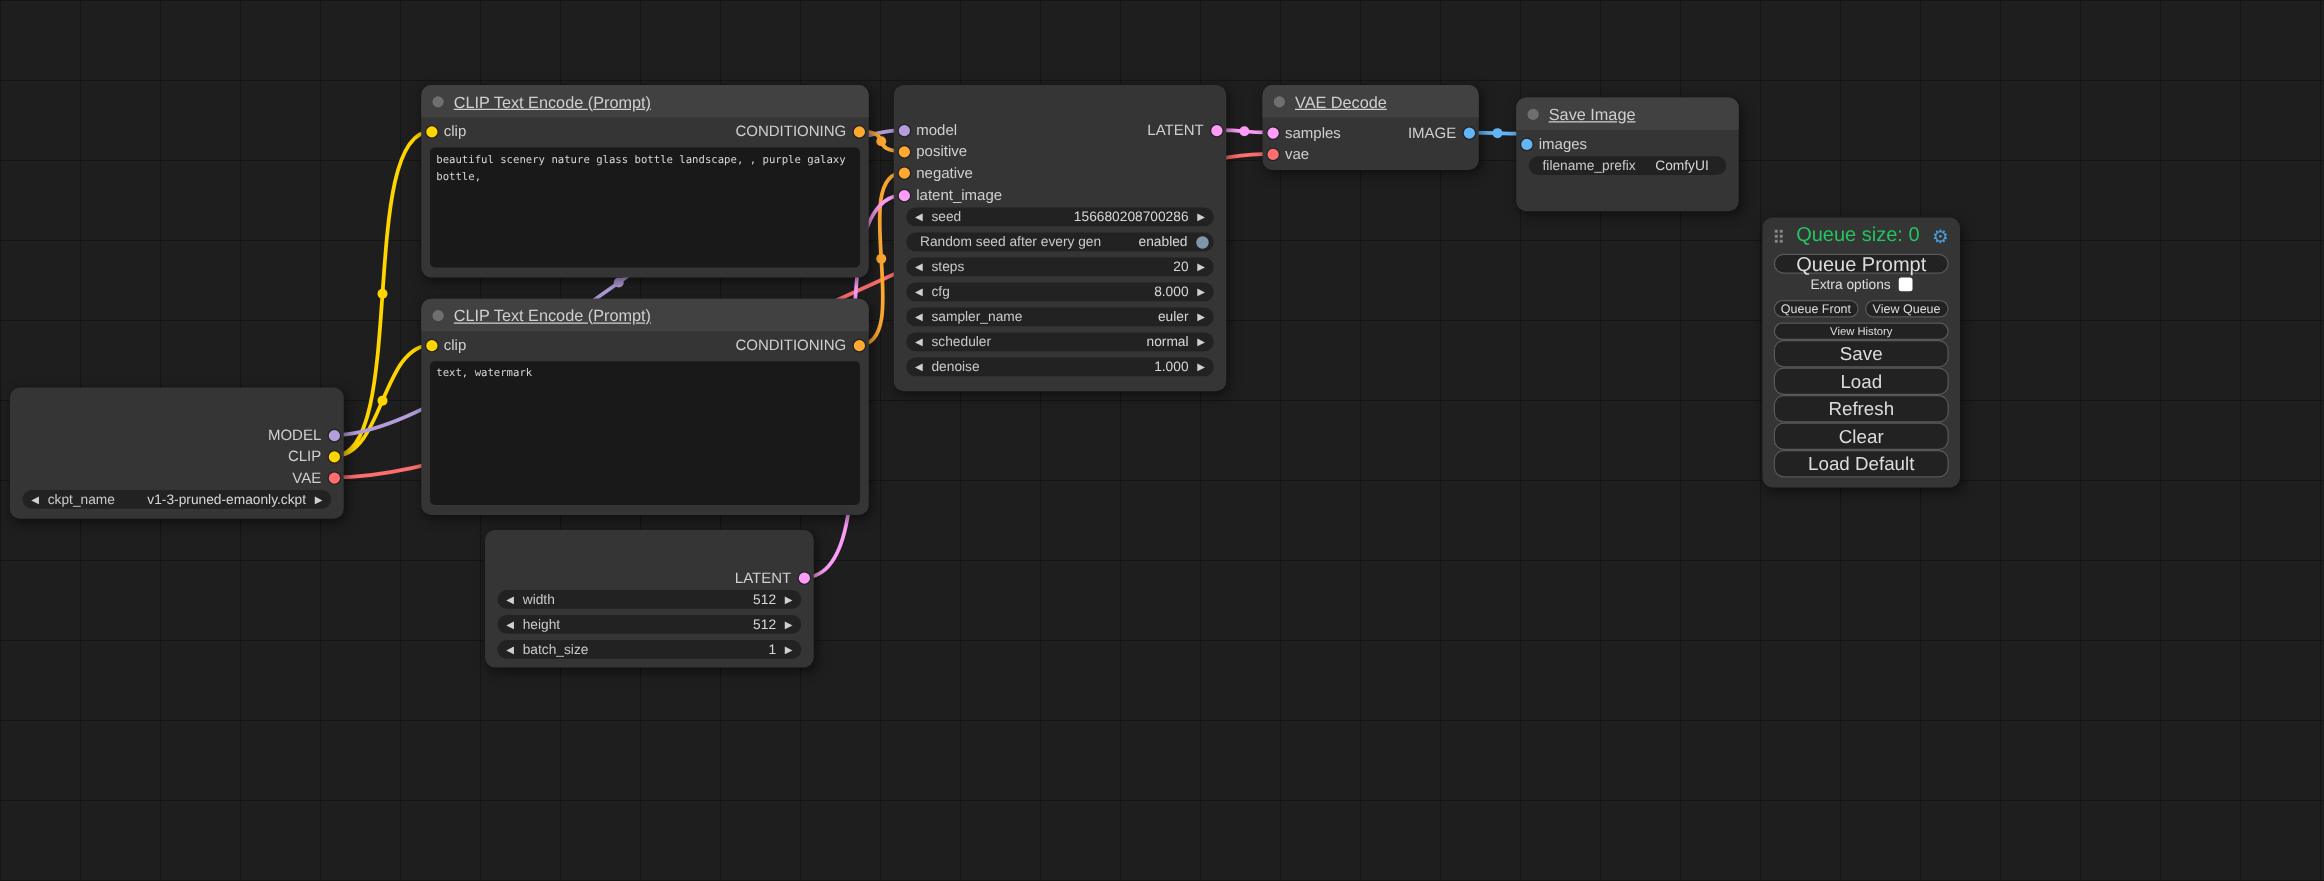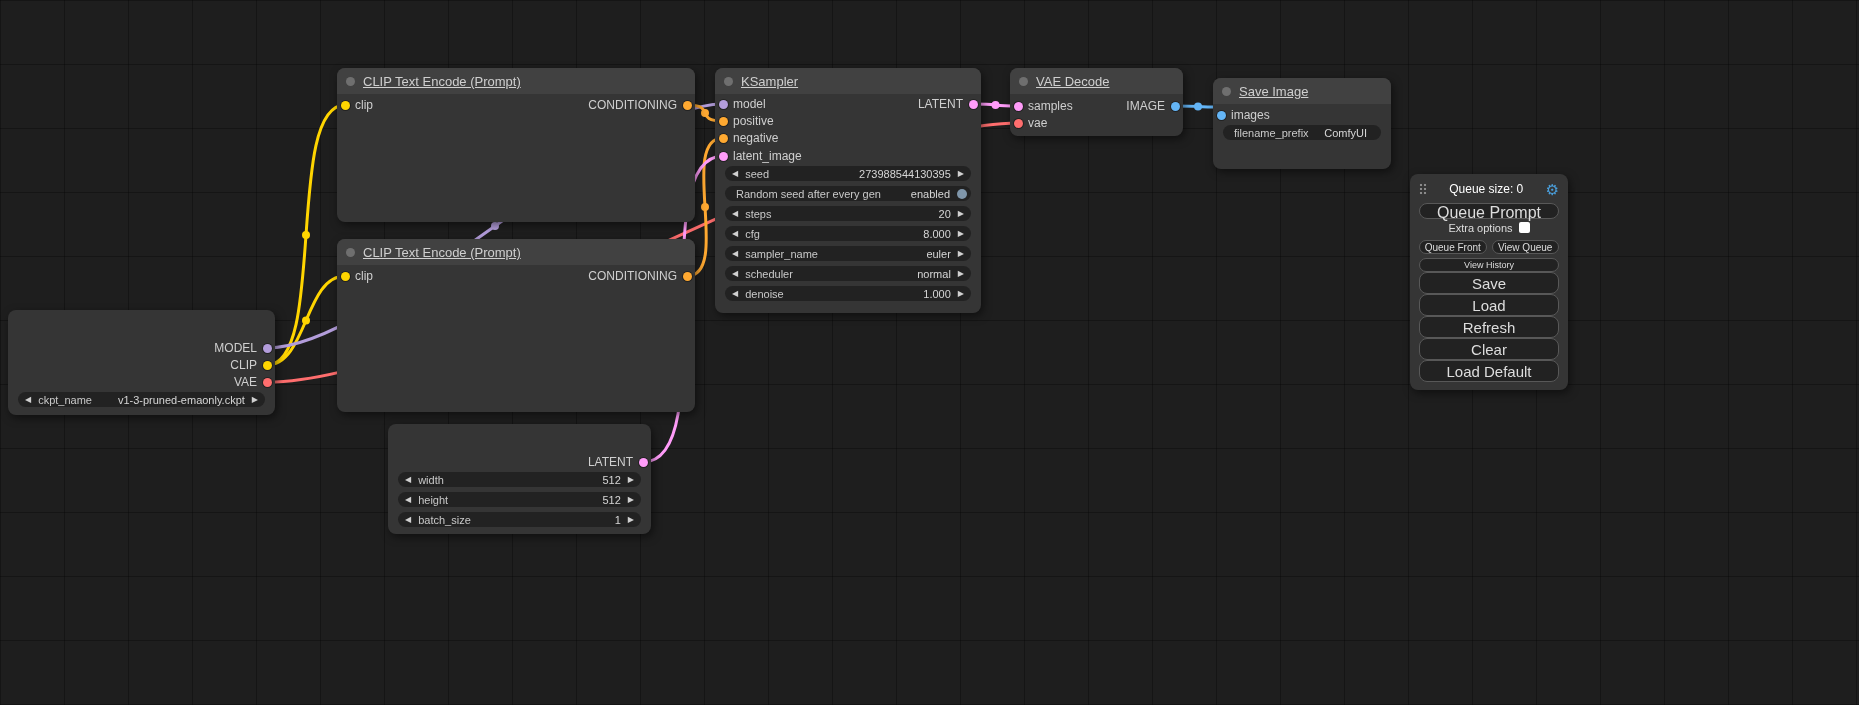--- a/index.html
+++ b/index.html
@@ -38,21 +38,21 @@
     color:#d6d6d6;font:8.5px/1.6 "DejaVu Sans Mono",monospace;padding:4px 5px;
     white-space:pre-wrap;word-break:break-word;}
   
   .menu{position:absolute;left:1410px;top:174px;width:158px;z-index:3;
     background:#353535;border-radius:8px;box-shadow:2px 3px 9px rgba(0,0,0,.5);
     padding:6px 9px 8px;box-sizing:border-box;color:#ddd;}
   .menu-header{display:flex;align-items:center;height:18px;margin-bottom:5px;}
   .drag-handle{width:8px;height:12px;flex:none;
     background-image:radial-gradient(circle,#8a8a8a 1px,transparent 1.6px);
     background-size:4px 4px;}
-  .queue-size{flex:1;text-align:center;font-size:12px;color:#ffffff;}
+  .queue-size{flex:1;text-align:center;font-size:16px;color:#22c55e;}
   .gear{color:#4a9eda;font-size:15px;flex:none;line-height:1;}
   button.btn{display:block;width:100%;box-sizing:border-box;background:#222;
     border:1px solid #585858;border-radius:8px;color:#ddd;padding:0;margin:0;
     font-family:"Liberation Sans",sans-serif;text-align:center;cursor:pointer;}
   .btn-big{height:22px;font-size:15px;margin-bottom:4px;}
   .btn-queue{height:16px;font-size:16px;margin-bottom:5px;}
   .extra-row{display:flex;align-items:center;justify-content:center;gap:6px;
     height:17px;font-size:11px;margin-bottom:4px;}
   .checkbox{width:11px;height:11px;background:#fff;border-radius:2px;flex:none;}
   .pill-row{display:flex;gap:5px;margin-bottom:4px;}
@@ -110,35 +110,37 @@
     <span>CLIP Text Encode (Prompt)</span>
   </div>
   <div class="srow in" style="top:29px">
     <span class="sdot" style="background: rgb(255, 213, 0);"></span>
     <span>clip</span>
   </div>
   <div class="srow out" style="top:29px">
     <span>CONDITIONING</span>
     <span class="sdot" style="background: rgb(255, 169, 49);"></span>
   </div>
+  <div class="ntext" style="top:50px;bottom:8px">beautiful scenery nature glass bottle landscape, , purple galaxy bottle,</div>
 </div>
 
 <div class="node" style="left:337px;top:239px;width:358px;height:173px">
   <div class="ntitle">
     <span class="ndot"></span>
     <span>CLIP Text Encode (Prompt)</span>
   </div>
   <div class="srow in" style="top:29px">
     <span class="sdot" style="background: rgb(255, 213, 0);"></span>
     <span>clip</span>
   </div>
   <div class="srow out" style="top:29px">
     <span>CONDITIONING</span>
     <span class="sdot" style="background: rgb(255, 169, 49);"></span>
   </div>
+  <div class="ntext" style="top:50px;bottom:8px">text, watermark</div>
 </div>
 
 <div class="node" style="left:388px;top:424px;width:263px;height:110px">
   <div class="srow out" style="top:30px">
     <span>LATENT</span>
     <span class="sdot" style="background: rgb(255, 156, 249);"></span>
   </div>
   <div class="widget" style="top:48px">
     <span class="warrow">◀</span>
     <span class="wlabel">width</span>
@@ -153,24 +155,20 @@
   </div>
   <div class="widget" style="top:88px">
     <span class="warrow">◀</span>
     <span class="wlabel">batch_size</span>
     <span class="wvalue">1</span>
     <span class="warrow">▶</span>
   </div>
 </div>
 
 <div class="node" style="left:715px;top:68px;width:266px;height:245px">
-  <div class="ntitle">
-    <span class="ndot"></span>
-    <span>KSampler</span>
-  </div>
   <div class="srow in" style="top:28px">
     <span class="sdot" style="background: rgb(179, 157, 219);"></span>
     <span>model</span>
   </div>
   <div class="srow out" style="top:28px">
     <span>LATENT</span>
     <span class="sdot" style="background: rgb(255, 156, 249);"></span>
   </div>
   <div class="srow in" style="top:45px">
     <span class="sdot" style="background: rgb(255, 169, 49);"></span>
@@ -180,21 +178,21 @@
     <span class="sdot" style="background: rgb(255, 169, 49);"></span>
     <span>negative</span>
   </div>
   <div class="srow in" style="top:80px">
     <span class="sdot" style="background: rgb(255, 156, 249);"></span>
     <span>latent_image</span>
   </div>
   <div class="widget" style="top:98px">
     <span class="warrow">◀</span>
     <span class="wlabel">seed</span>
-    <span class="wvalue">273988544130395</span>
+    <span class="wvalue">156680208700286</span>
     <span class="warrow">▶</span>
   </div>
   <div class="widget plain" style="top:118px">
     <span class="wlabel">Random seed after every gen</span>
     <span class="wvalue">enabled</span>
     <span class="toggle-knob"></span>
   </div>
   <div class="widget" style="top:138px">
     <span class="warrow">◀</span>
     <span class="wlabel">steps</span>

